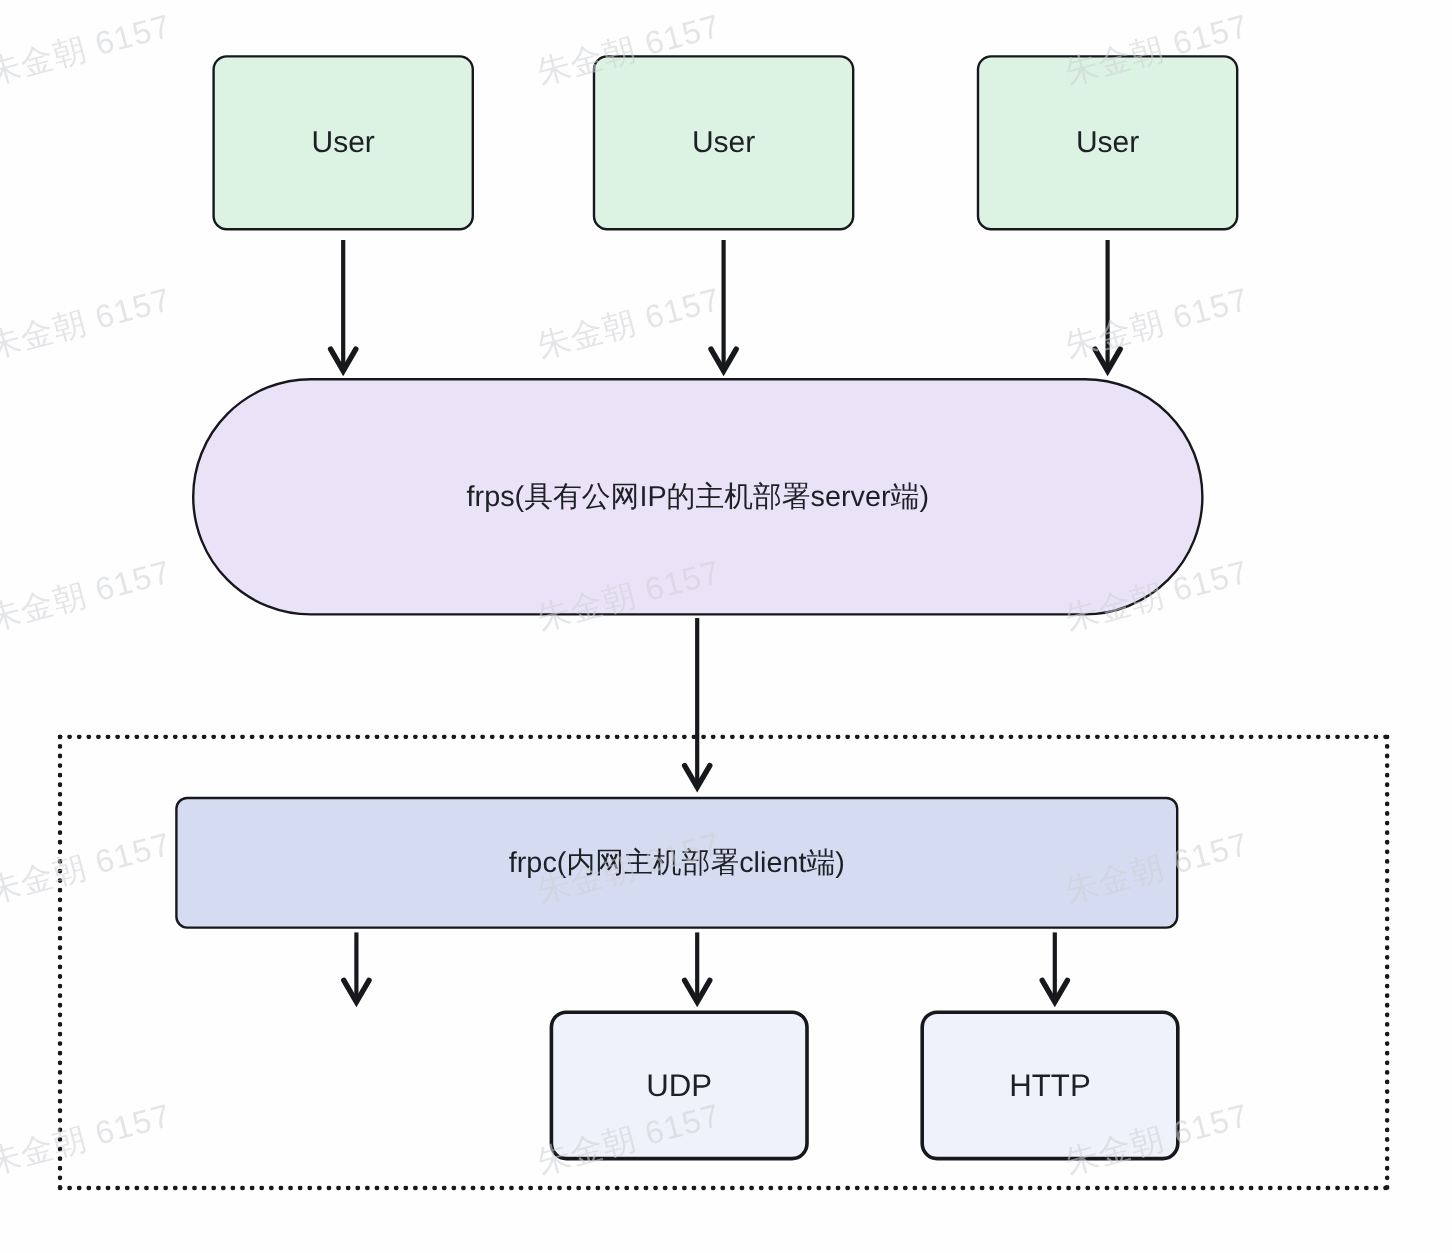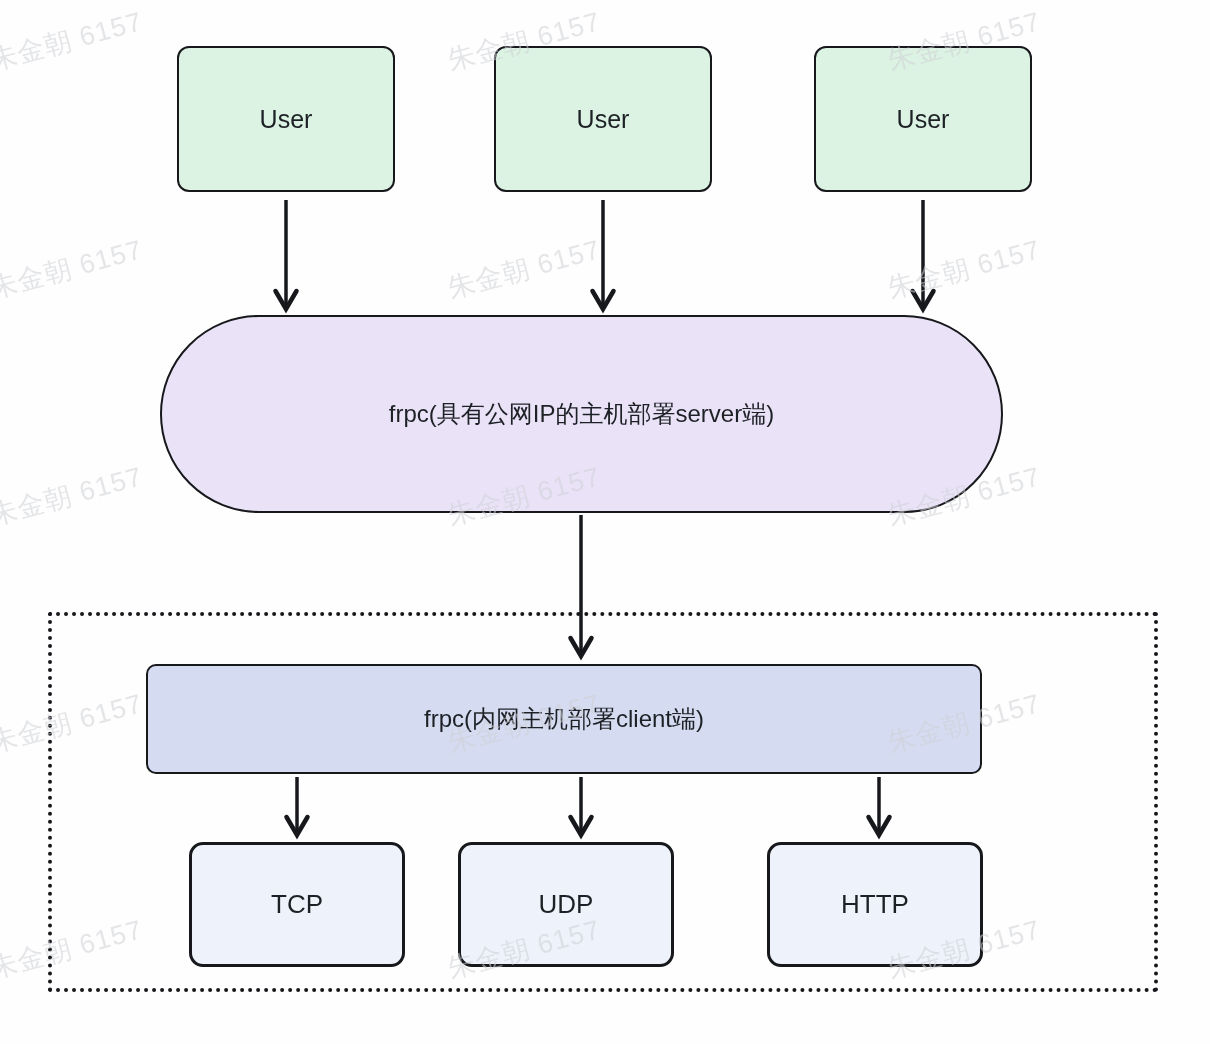--- a/index.html
+++ b/index.html
@@ -97,30 +97,27 @@
     <span>User</span>
   </div>
   <div class="node user-node" style="left:494px">
     <span>User</span>
   </div>
   <div class="node user-node" style="left:814px">
     <span>User</span>
   </div>
 
   <div class="node server-node">
-    <span>frpc(具有公网IP的主机部署server端)</span>
+    <span>frps(具有公网IP的主机部署server端)</span>
   </div>
 
   <div class="node client-node">
     <span>frpc(内网主机部署client端)</span>
   </div>
 
-  <div class="node protocol-node" style="left:189px">
-    <span>TCP</span>
-  </div>
   <div class="node protocol-node" style="left:458px">
     <span>UDP</span>
   </div>
   <div class="node protocol-node" style="left:767px">
     <span>HTTP</span>
   </div>
 
   <div class="watermark-layer">
       <span class="watermark" style="left: -14px; top: 44px;">朱金朝 6157</span>
       <span class="watermark" style="left: 444px; top: 44px;">朱金朝 6157</span>

